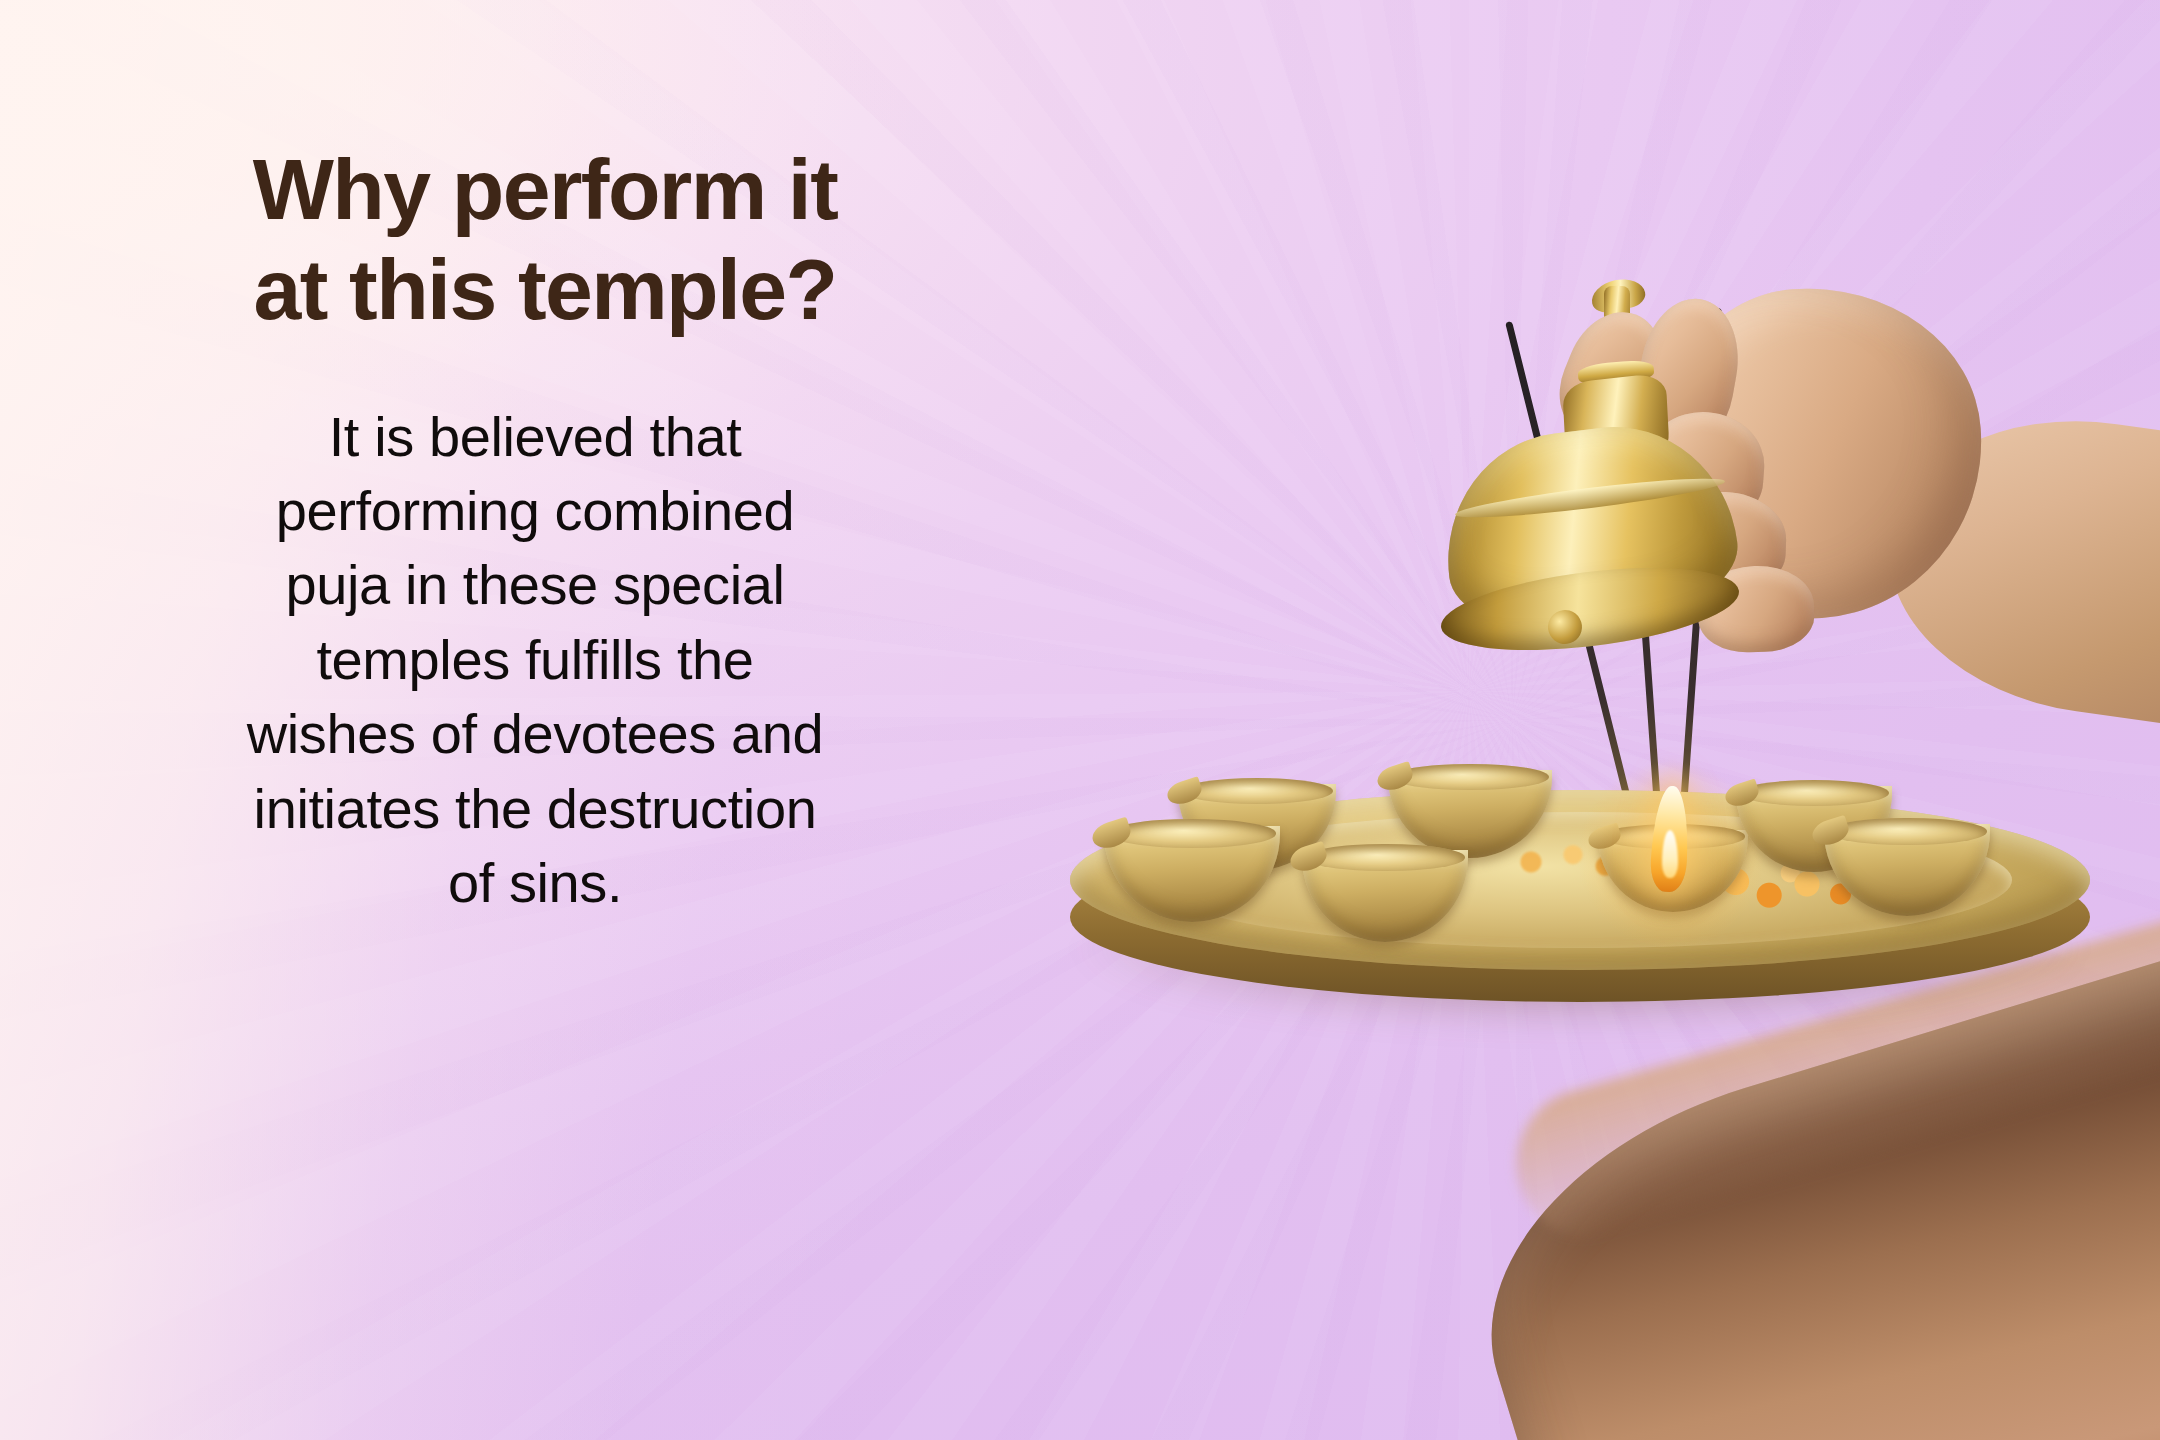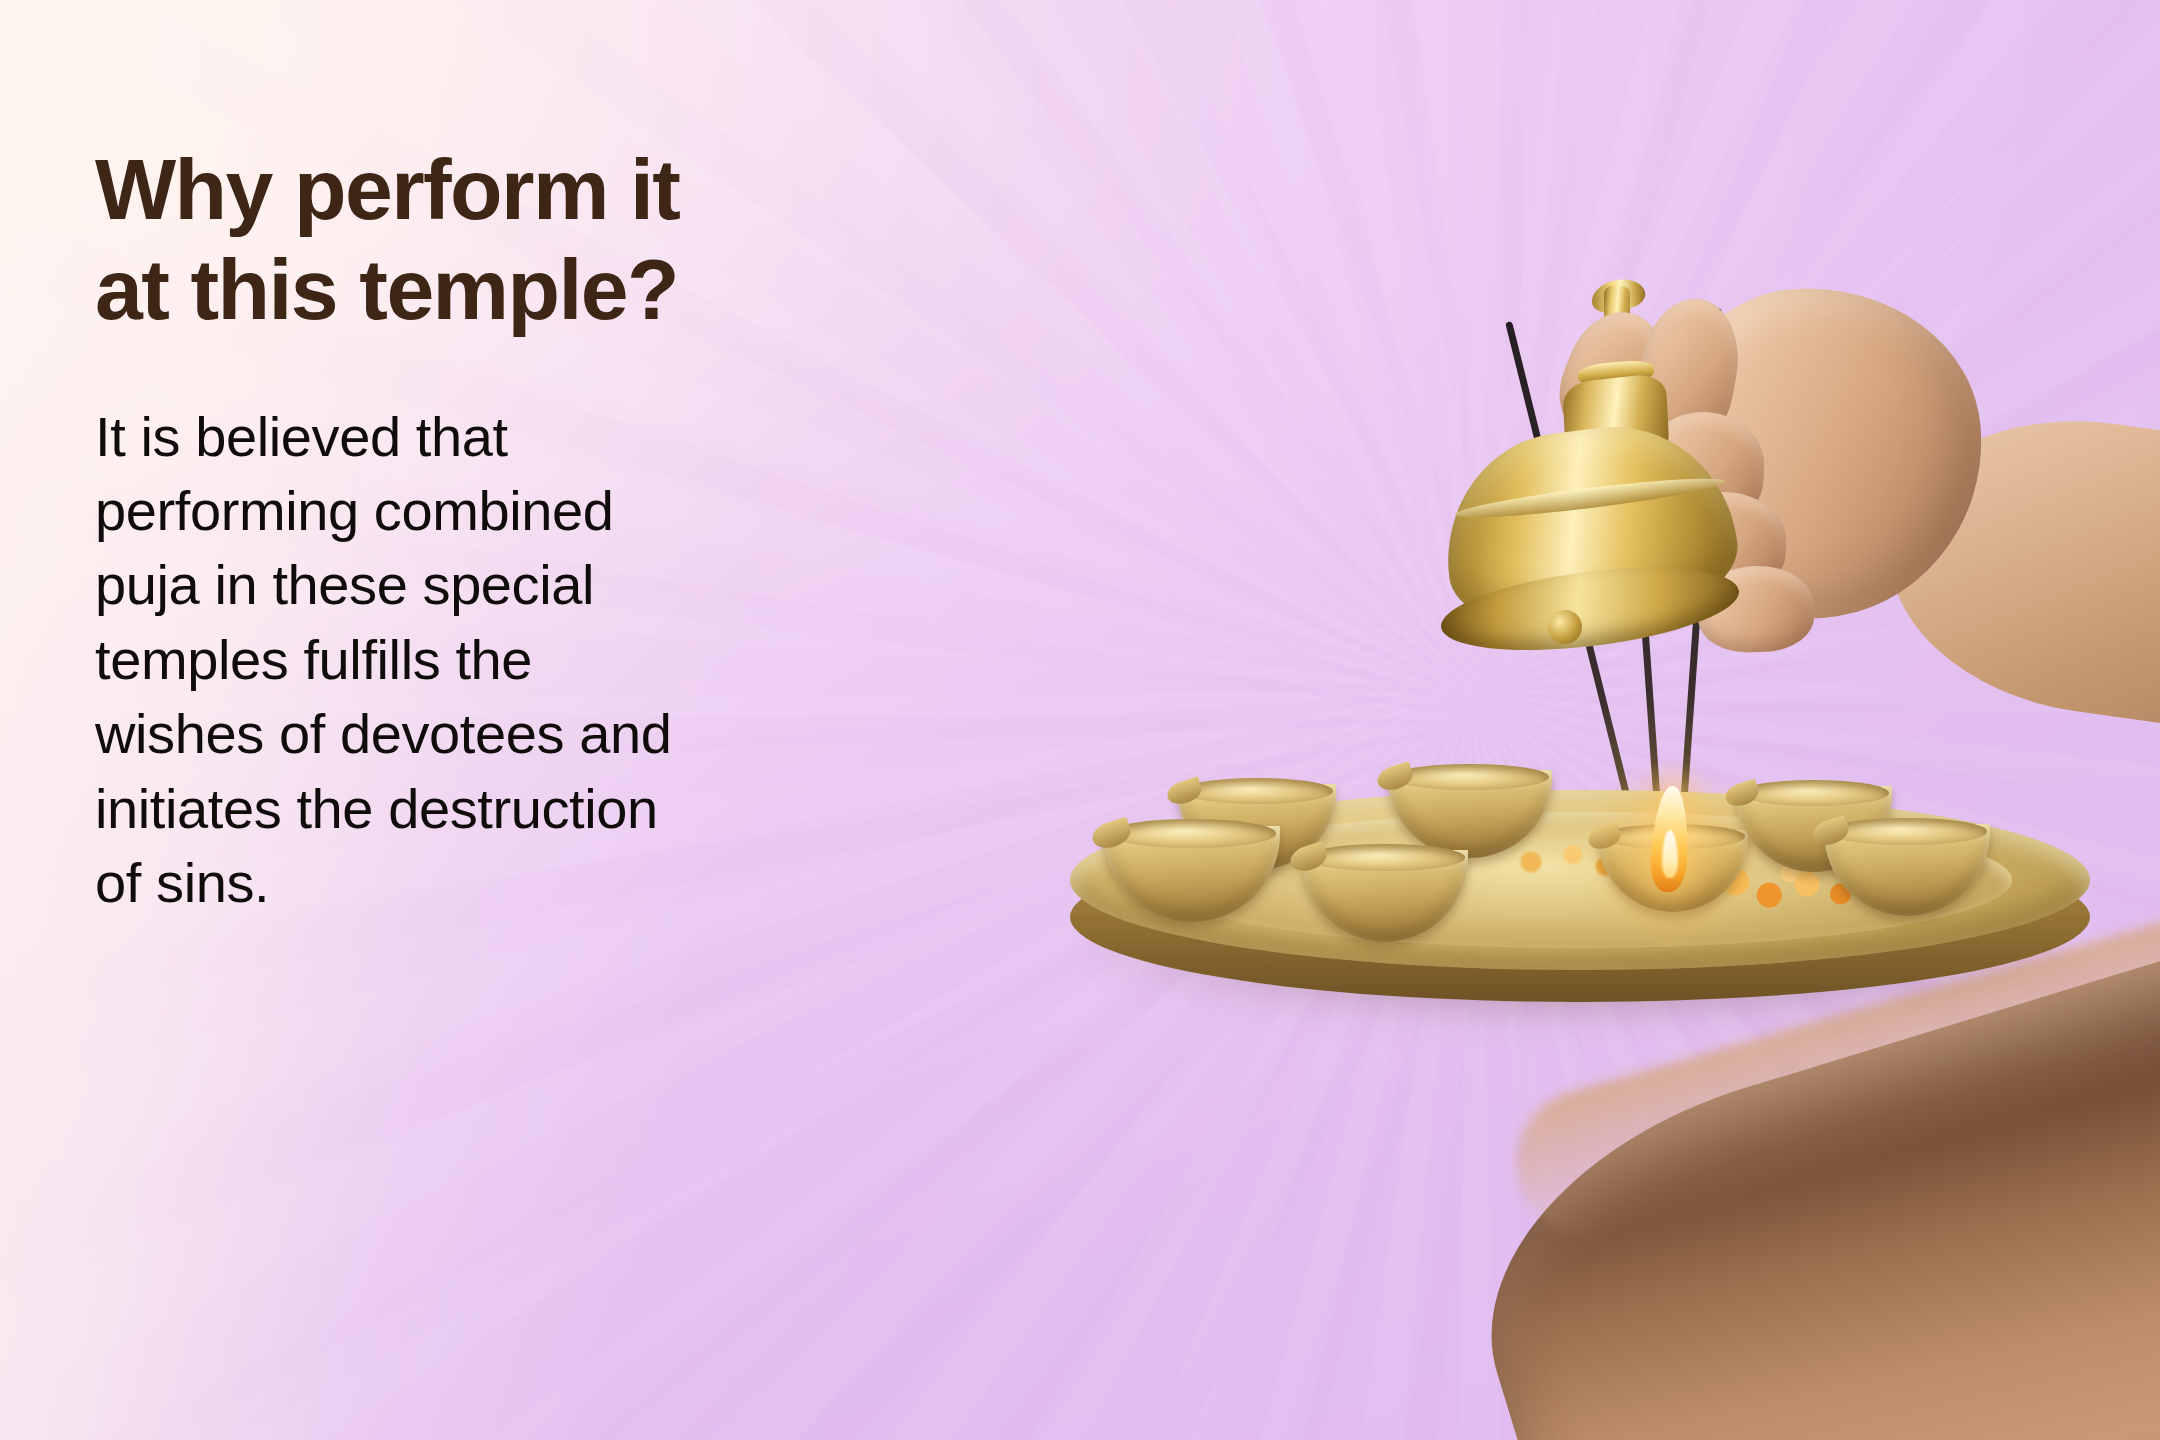--- a/index.html
+++ b/index.html
@@ -10,20 +10,21 @@
   body {
     font-family: "Liberation Sans", sans-serif;
   }
 
   #slide {
     position: relative;
     width: 2160px;
     height: 1440px;
     overflow: hidden;
     background: #E6C4F0;
+    text-align: center;
   }
 
   
   .bg-base {
     position: absolute;
     inset: 0;
     background:
       radial-gradient(130% 115% at 3% 2%,
         #FEF3EF 0%,
         #FDEFEE 9%,

